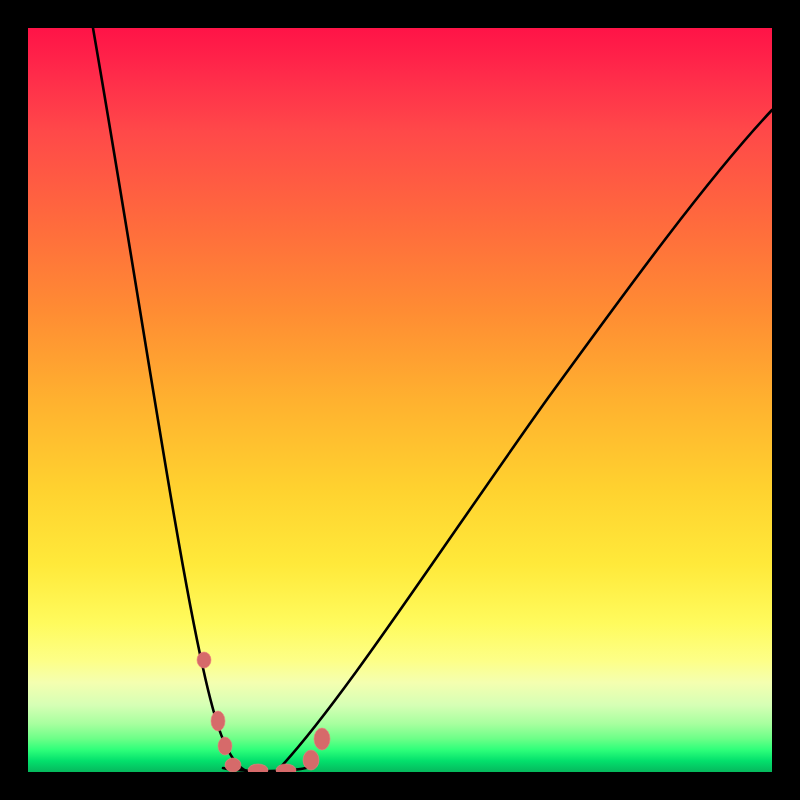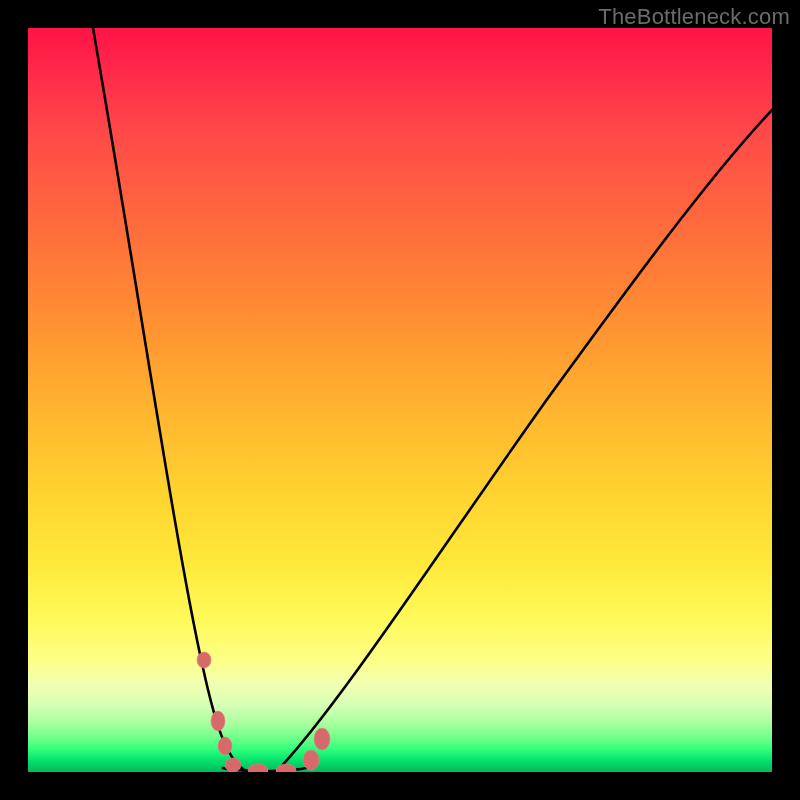--- a/index.html
+++ b/index.html
@@ -66,21 +66,20 @@
   .marker {
     fill: #d66a6a;
     stroke: #f07e7e;
     stroke-width: 0.6;
   }
 </style>
 </head>
 <body>
 
 <div class="stage">
-  <div class="watermark">TheBottleneck.com</div>
 
   <div class="plot">
     <div class="gradient"></div>
 
     <svg class="curve" viewBox="0 0 744 744" preserveAspectRatio="none">
       <path class="main" d="M 65 0 C 110 260, 148 520, 175 640 C 186 690, 198 735, 220 744"></path>
       <path class="main" d="M 195 740 C 210 744, 260 744, 278 740"></path>
       <path class="main" d="M 248 744 C 310 680, 420 510, 520 370 C 600 260, 680 150, 744 82"></path>
 
       <ellipse class="marker" cx="176" cy="632" rx="7" ry="8"></ellipse>

